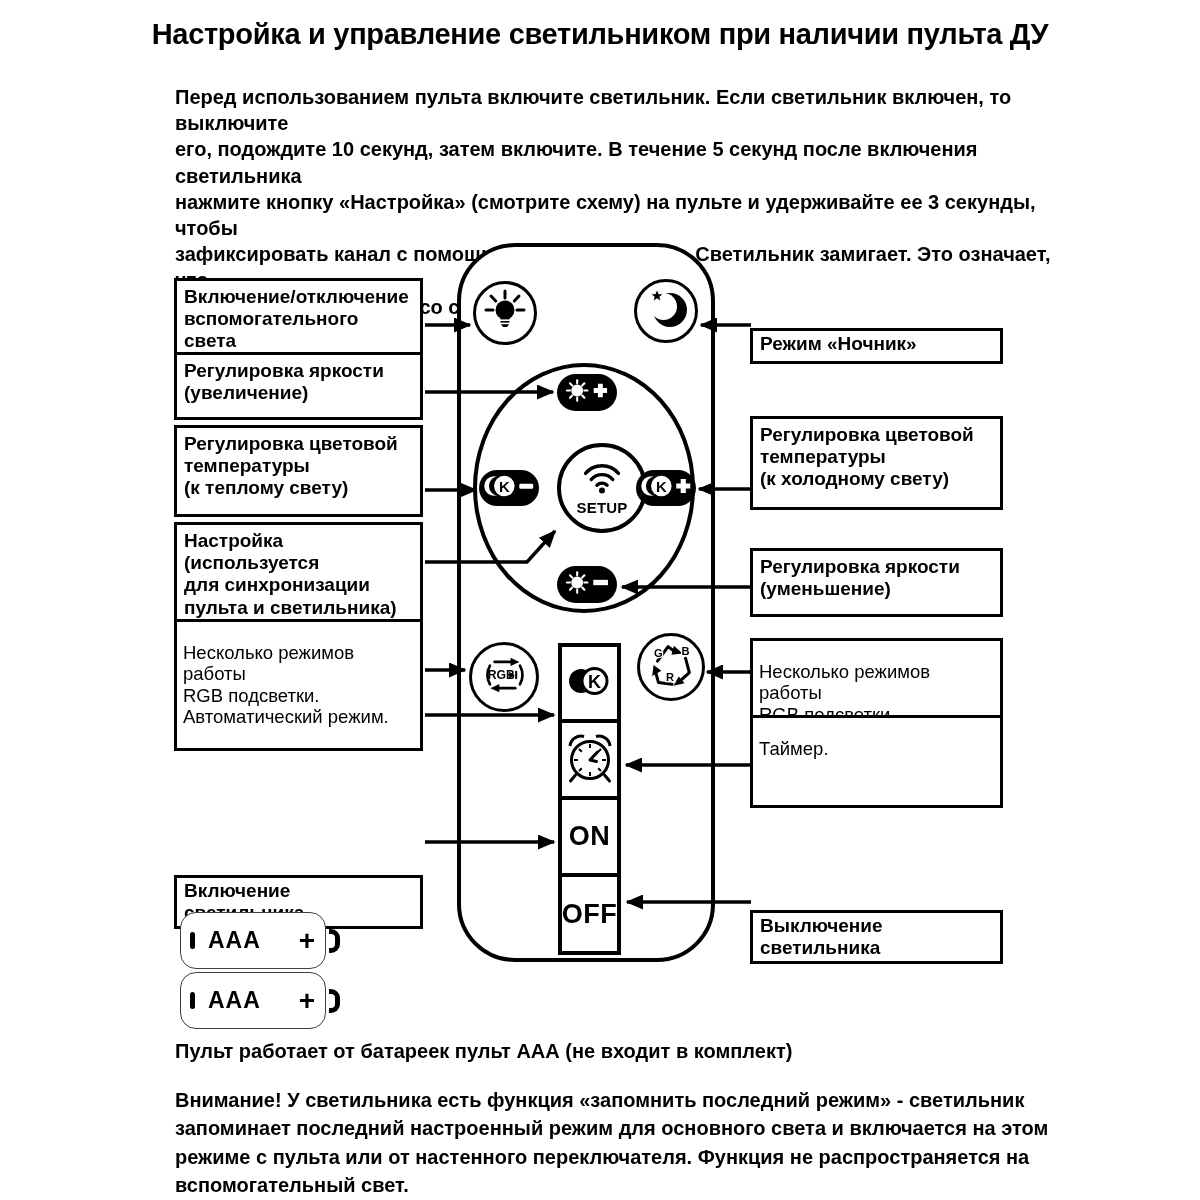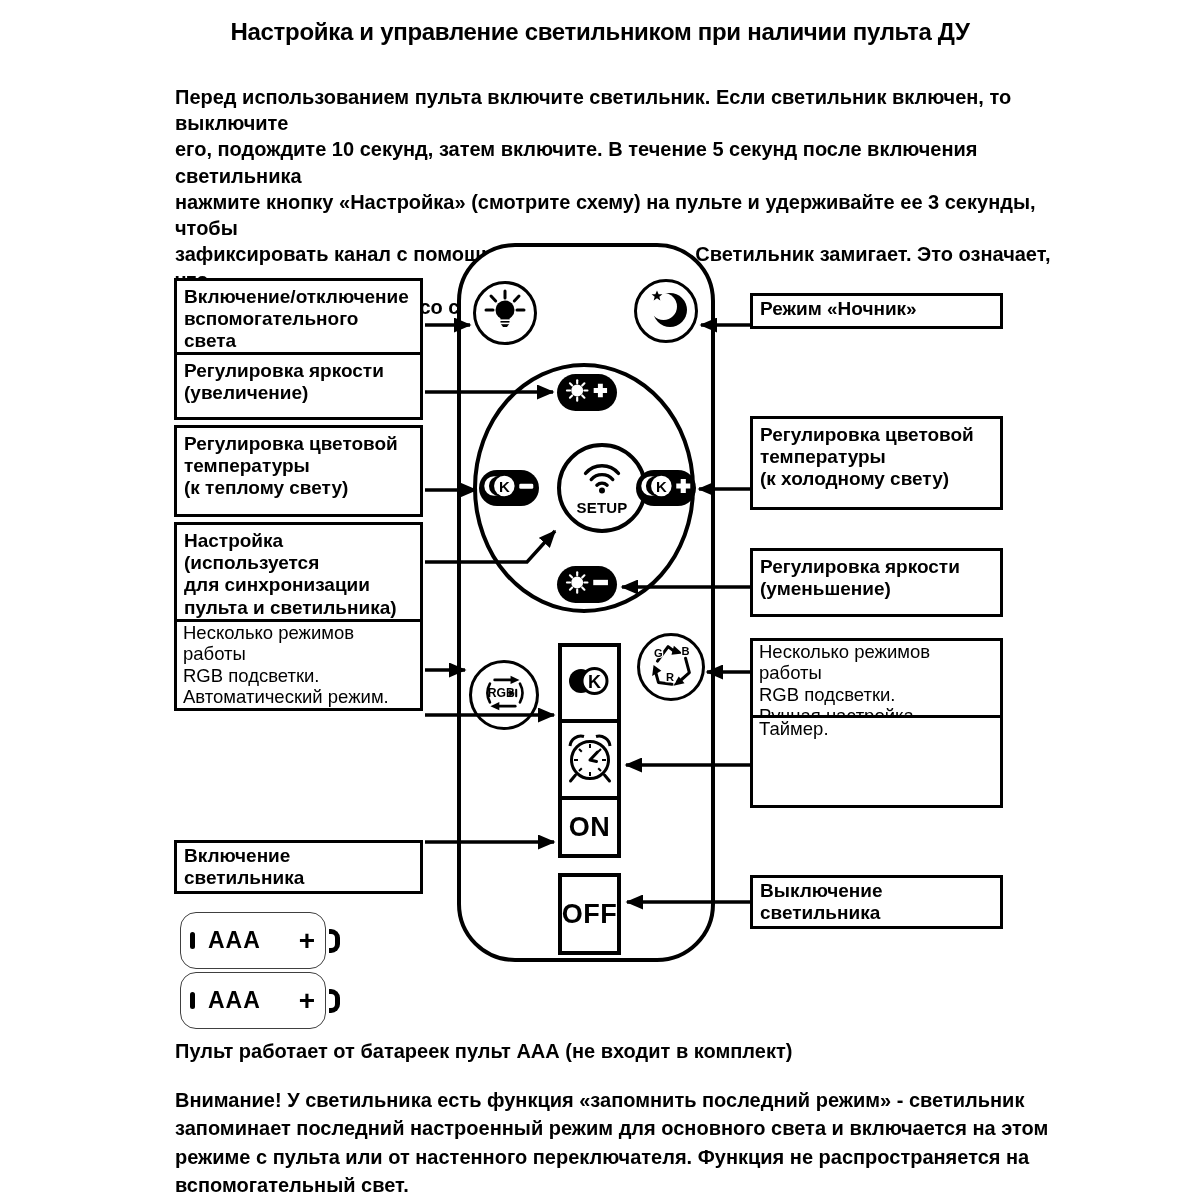--- a/index.html
+++ b/index.html
@@ -1,25 +1,25 @@
 <!DOCTYPE html>
 <html><head>
 <meta charset="utf-8">
 <style>
   html,body{margin:0;padding:0;background:#fff;}
   .page{position:relative;width:1200px;height:1200px;background:#fff;overflow:hidden;
         font-family:"Liberation Sans", sans-serif;color:#000;}
   .title{position:absolute;left:0;right:0;top:18px;text-align:center;
-         font-size:24px;font-weight:bold;letter-spacing:-0.3px;}
+         font-size:29px;font-weight:bold;letter-spacing:-0.3px;}
   .intro{position:absolute;left:175px;top:84px;width:890px;font-size:20px;font-weight:bold;
          line-height:1.31;white-space:pre-line;}
   .callout{position:absolute;box-sizing:border-box;border:3px solid #000;background:#fff;
            font-weight:bold;font-size:19px;line-height:1.17;padding:5px 7px;white-space:pre-line;}
-  .callout.rg{font-weight:normal;font-size:18.5px;line-height:1.16;padding:0 6px;}
-  .callout.slim{padding:2px 7px;}
+  .callout.rg{font-weight:normal;font-size:18.5px;line-height:1.16;padding:20px 6px;}
+  .callout.slim{padding:2px 7px;margin-top:35px;}
   .cl{left:174px;width:249px;}
   .cr{left:750px;width:253px;}
   .remote{position:absolute;left:457px;top:243px;width:258px;height:719px;box-sizing:border-box;
           border:4px solid #000;border-radius:58px;background:#fff;}
   .circle-btn{position:absolute;box-sizing:border-box;border:3px solid #000;border-radius:50%;
               background:#fff;display:flex;align-items:center;justify-content:center;}
   .ellipse{position:absolute;left:473px;top:363px;width:222px;height:250px;box-sizing:border-box;
            border:4px solid #000;border-radius:50%;background:#fff;}
   .pill{position:absolute;background:#000;border-radius:19px;display:flex;align-items:center;
         justify-content:center;}
@@ -184,21 +184,21 @@
           <line x1="10.9" y1="10.4" x2="13.4" y2="12.9"></line>
             <line x1="24.6" y1="24.1" x2="27.1" y2="26.6"></line>
           <line x1="27.1" y1="10.4" x2="24.6" y2="12.9"></line>
             <line x1="13.4" y1="24.1" x2="10.9" y2="26.6"></line>
         </g>
         <path d="M37 18.5 H53.5" stroke="#fff" stroke-width="6"></path>
       </svg>
     </span>
   </div>
 
-  <div class="circle-btn" style="left:469px;top:660px;width:70px;height:70px;">
+  <div class="circle-btn" style="left:469px;top:642px;width:70px;height:70px;">
     <span>
       <svg width="60" height="60" viewBox="0 0 64 64">
         <g stroke="#000" stroke-width="2.8" fill="none" stroke-linecap="round">
           <path d="M22 18 H39"></path>
           <path d="M44 46 H27"></path>
           <path d="M17 22 Q11.5 32 17 42"></path>
           <path d="M49 22 Q54.5 32 49 42"></path>
           <line x1="45" y1="28.5" x2="45" y2="35.5" stroke-width="2.2"></line>
         </g>
         <path d="M39 13.5 l9.5 4.5 -9.5 4.5 z" fill="#000"></path>
@@ -245,21 +245,21 @@
           <path d="M8 15 A11 11 0 0 1 22 5.5"></path>
           <path d="M48 15 A11 11 0 0 0 34 5.5"></path>
           <circle cx="28" cy="29" r="18.5" fill="#fff"></circle>
           <path d="M13.5 44 L8.5 50 M42.5 44 L47.5 50" stroke-linecap="round"></path>
         </g>
         <path d="M28 13 v4 M28 41 v4 M12 29 h4 M40 29 h4 M17 18 l2.8 2.8 M36.2 37.2 l2.8 2.8 M39 18 l-2.8 2.8 M19.8 37.2 l-2.8 2.8" stroke="#000" stroke-width="2" fill="none"></path>
         <path d="M28 29 L35.5 21 M28 29 L34.5 30.5" stroke="#000" stroke-width="3" stroke-linecap="round" fill="none"></path>
       </svg>
     </span>
   </div>
-  <div class="sq" style="top:796px;height:62px;">
+  <div class="sq" style="top:796px;height:81px;">
     <span class="txt">ON</span>
   </div>
   <div class="sq" style="top:873px;height:82px;">
     <span class="txt">OFF</span>
   </div>
 
   <svg class="overlay" width="1200" height="1200" viewBox="0 0 1200 1200">
     <defs>
       <marker id="ah" markerUnits="userSpaceOnUse" markerWidth="19" markerHeight="15" refX="16" refY="7.5" orient="auto">
         <path d="M0 0 L17.5 7.5 L0 15 Z" fill="#000"></path>

